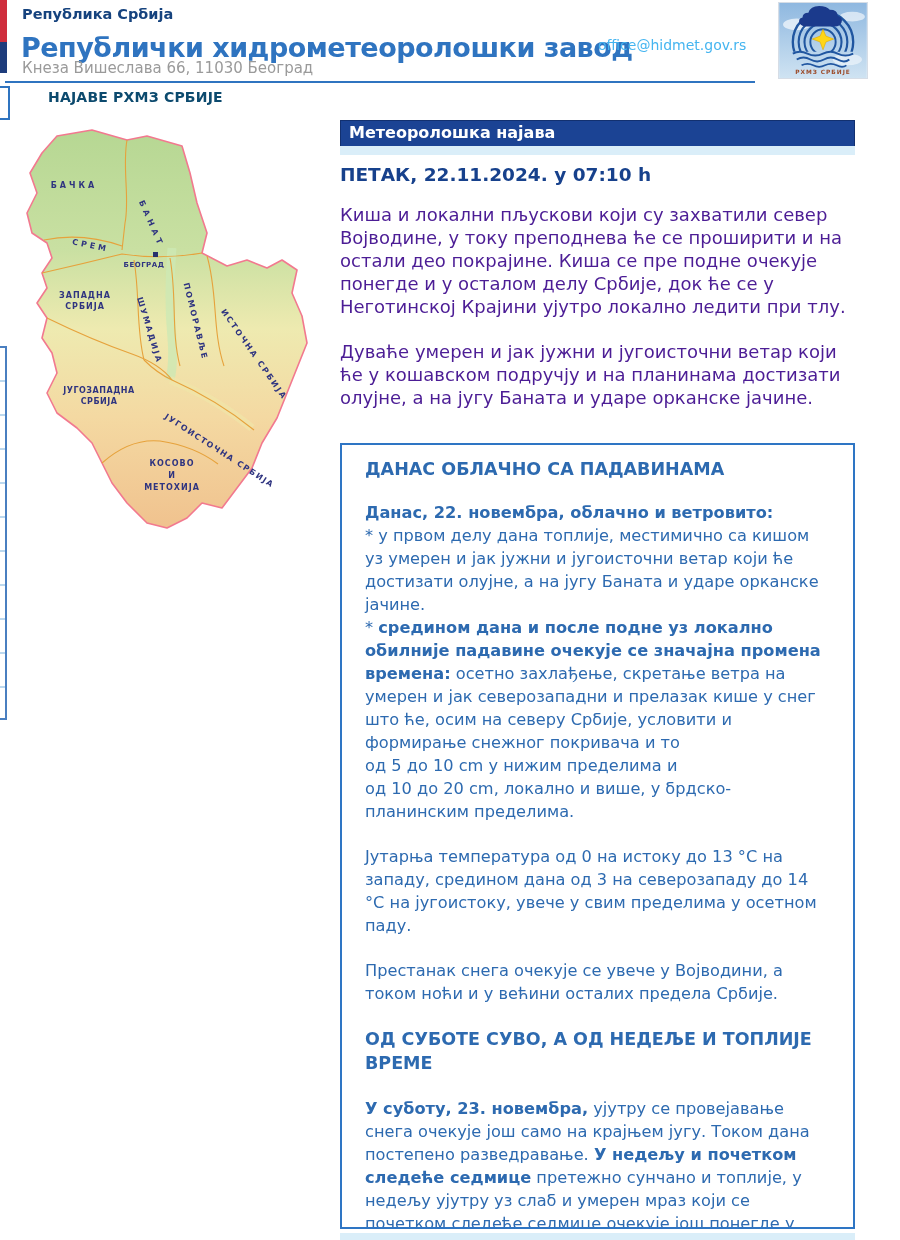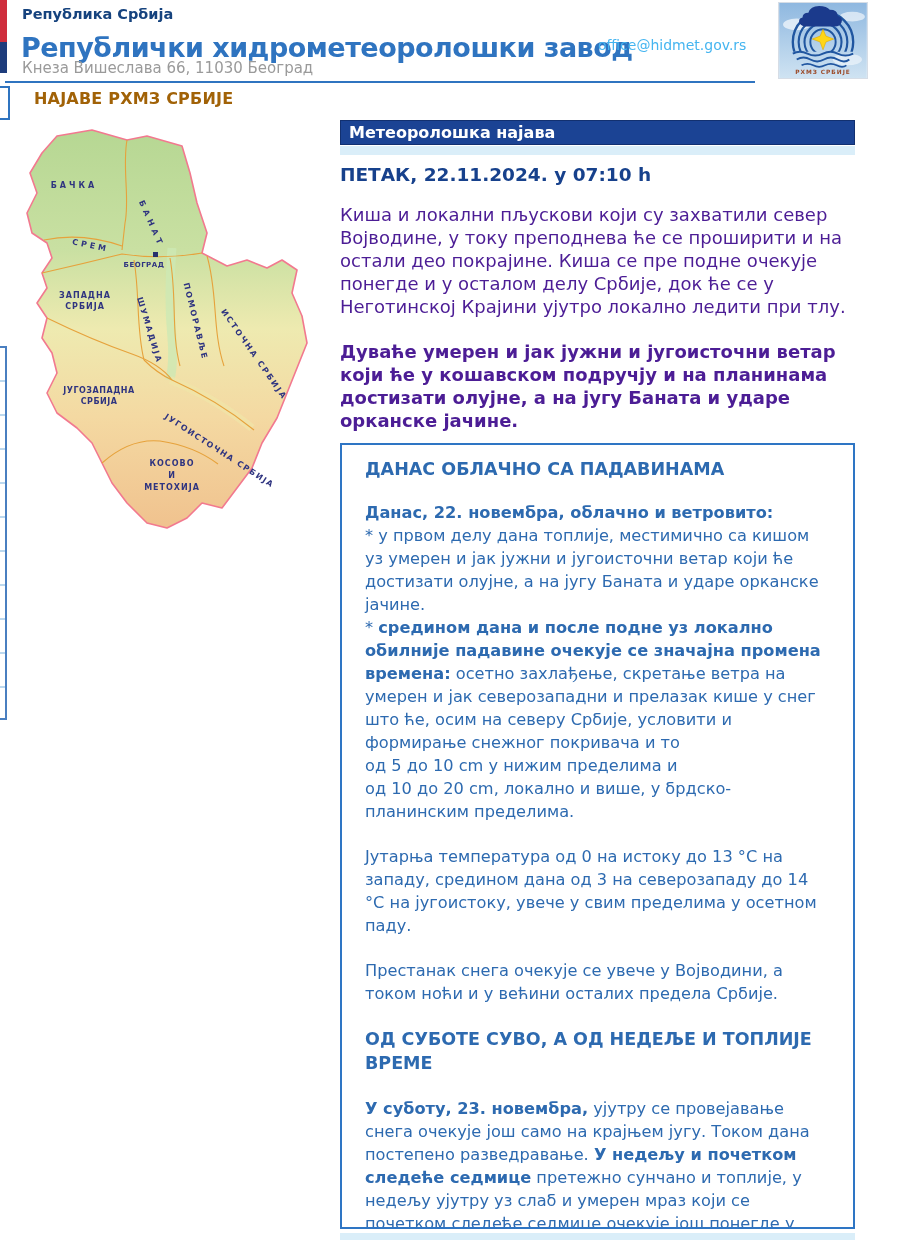--- a/index.html
+++ b/index.html
@@ -10,40 +10,40 @@
   }
   
   .flag-red   { position:absolute; left:0; top:0;  width:7px; height:42px; background:#cf2e3c; }
   .flag-navy  { position:absolute; left:0; top:42px; width:7px; height:31px; background:#1e3c7c; }
   .country    { position:absolute; left:22px; top:6px;  font-size:14.5px; font-weight:bold; color:#16437e; }
   .org-title  { position:absolute; left:21px; top:32px; font-size:27px;  font-weight:bold; color:#2f74c0; letter-spacing:-0.5px; }
   .address    { position:absolute; left:22px; top:59px; font-size:15px; color:#9a9a9a; }
   .email      { position:absolute; left:598px; top:37px; font-size:14px; color:#45b5f0; text-decoration:none; }
   .header-rule{ position:absolute; left:5px; top:81px; width:750px; height:0; border-top:2px solid #2f74c0; }
   .logo       { position:absolute; left:778px; top:2px; width:90px; height:77px; border:1px solid #d6dde6; }
-  .section-title { position:absolute; left:34px; top:89px; font-size:16px; font-weight:bold; color:#a16207; letter-spacing:0.2px; }
+  .section-title { position:absolute; left:48px; top:89px; font-size:14px; font-weight:bold; color:#0c4a6e; letter-spacing:0.2px; }
   .left-box-frag { position:absolute; left:-6px; top:86px; width:16px; height:34px; border:2px solid #2f74c0; background:#fff; }
   .left-menu-frag{
     position:absolute; left:-2px; top:346px; width:9px; height:374px;
     border:2px solid #4a7fc0; background:
       repeating-linear-gradient(180deg, #ffffff 0 32px, #bcd8ee 32px 34px);
   }
   
   .map-wrap { position:absolute; left:22px; top:128px; width:310px; height:410px; }
   
   .col { position:absolute; left:340px; width:515px; color:#4c1d95; font-size:18px; line-height:23px; }
   .bar {
-    position:absolute; left:340px; top:120px; width:515px; height:25px;
+    position:absolute; left:340px; top:120px; width:515px; height:34px;
     background:#1b4394; color:#ffffff; font-size:16px; font-weight:bold;
     padding:2px 8px 0 8px; border:1px solid #123070;
   }
   .bar-strip  { position:absolute; left:340px; top:146px; width:515px; height:9px; background:#daeef9; }
   .issued     { top:163px; font-size:18.5px; font-weight:bold; color:#17418c; }
   .p1         { top:203px; }
-  .p2         { top:340px; font-weight:bold; }
+  .p2         { top:340px; font-weight:normal; }
   .forecast-box {
     position:absolute; left:340px; top:443px; width:515px; height:786px;
     border:2px solid #2e75c4; padding:12px 23px; overflow:hidden;
     color:#2d6ab0; font-size:16.2px; line-height:23px;
   }
   .box-title  { font-size:17.5px; font-weight:bold; line-height:24px; }
   .lead       { margin-top:20px; font-weight:bold; }
   .item       { margin-top:0; }
   .spaced     { margin-top:22px; }
   .subtitle2  { margin-top:22px; font-size:17.5px; font-weight:bold; line-height:24px; }

